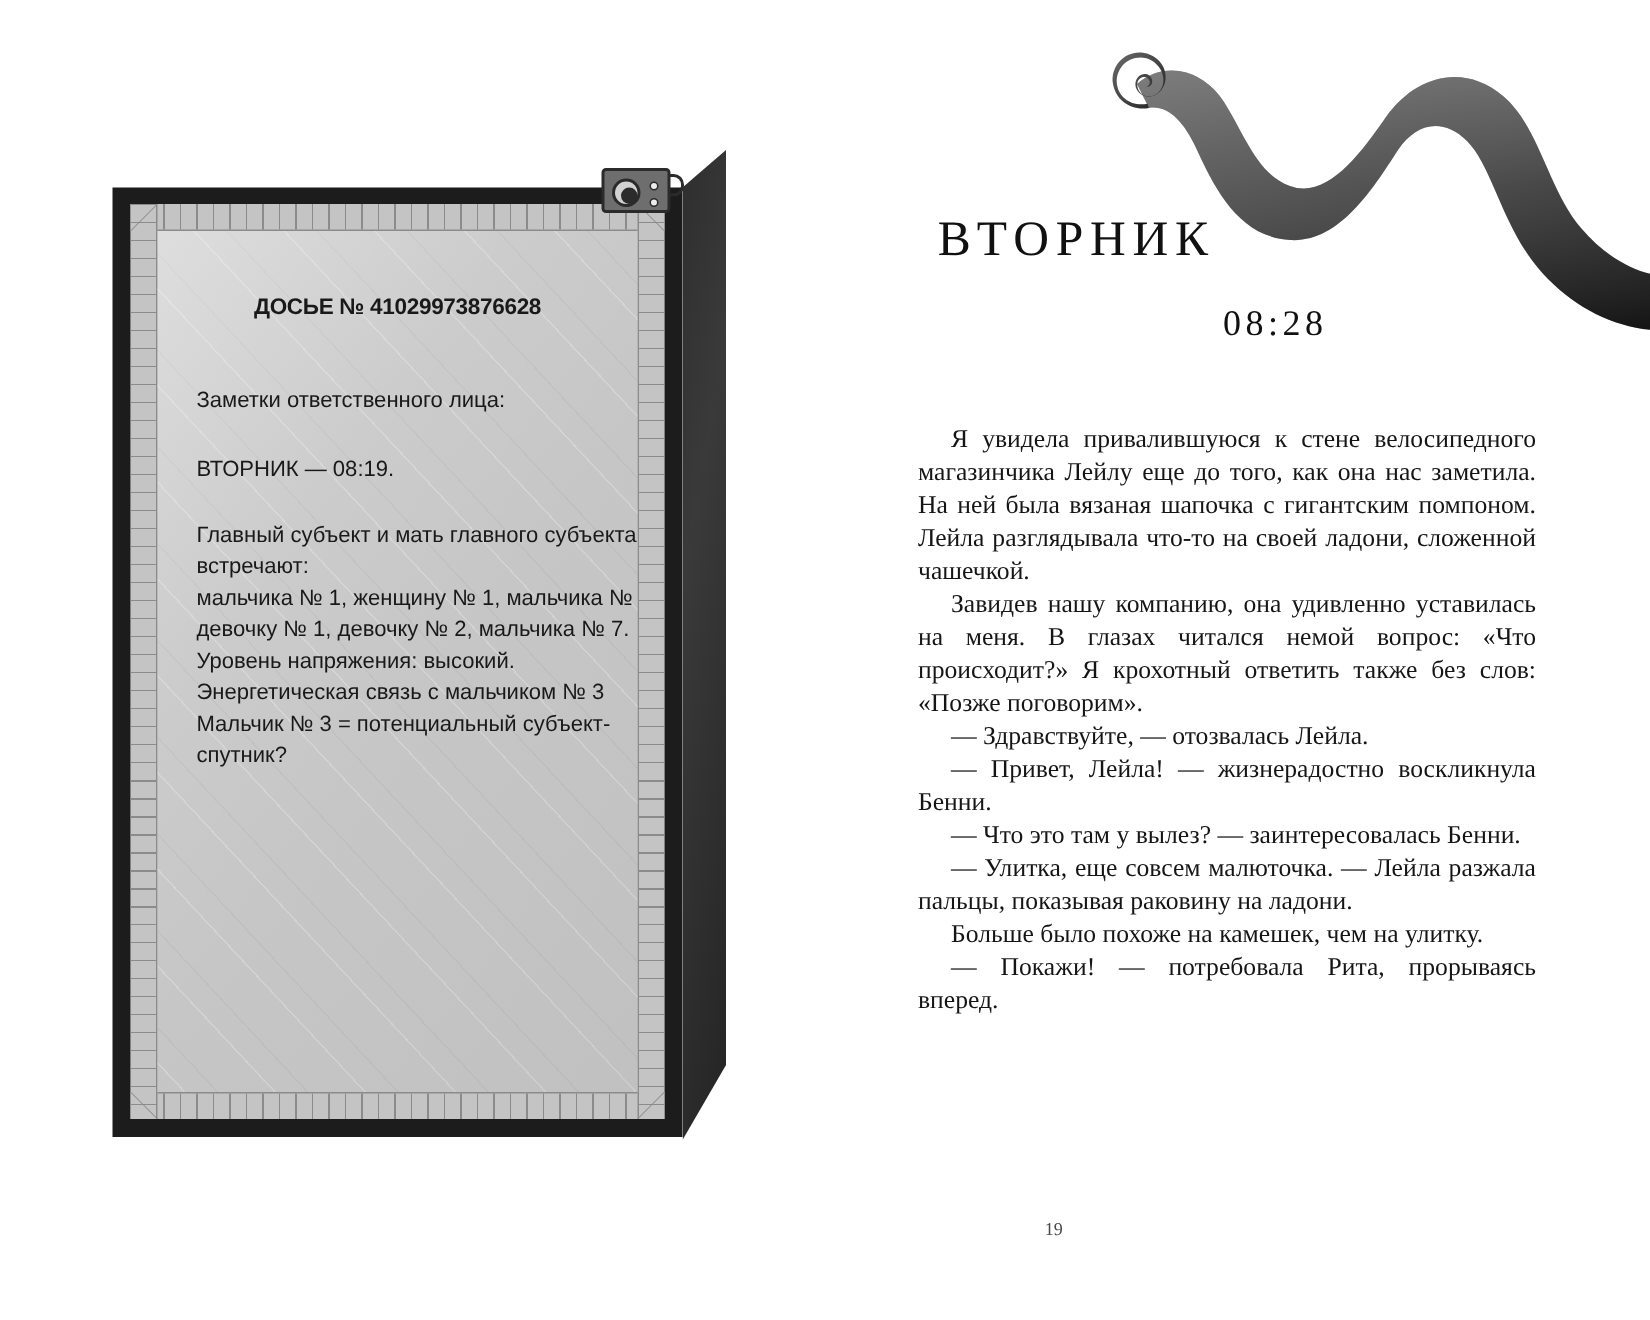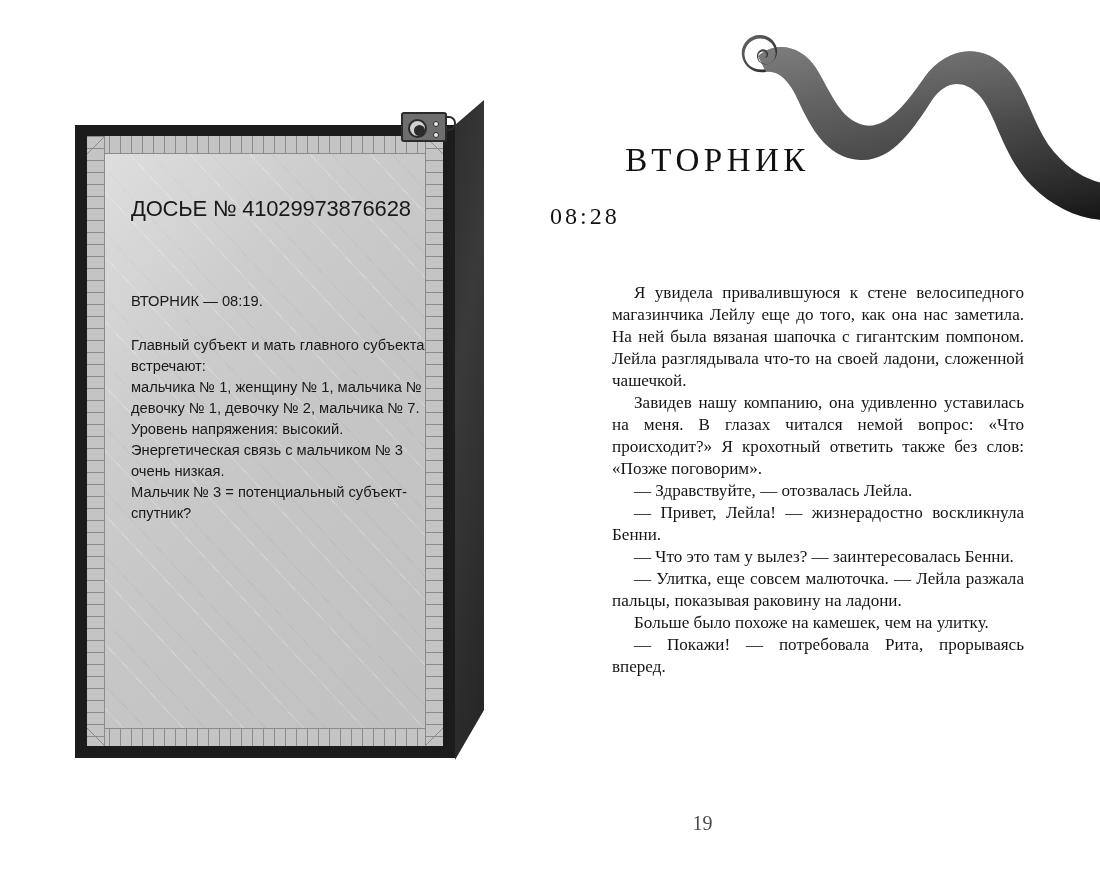--- a/index.html
+++ b/index.html
@@ -143,22 +143,22 @@
   #display-content {
     position: relative;
     z-index: 3;
     padding: 42px 26px 0 26px;
     font-family: "Liberation Sans", sans-serif;
     color: #191919;
   }
 
   #dossier-title {
     text-align: center;
-    font-weight: normal;
-    font-size: 22px;
+    font-weight: bold;
+    font-size: 15px;
     letter-spacing: -0.2px;
     margin: 0 0 44px 0;
     white-space: nowrap;
   }
 
   .dossier-line {
     font-size: 14.7px;
     line-height: 21px;
     margin: 0;
     white-space: nowrap;
@@ -247,21 +247,21 @@
     font-size: 33px;
     letter-spacing: 4.5px;
     color: #111111;
     z-index: 5;
     padding-right: 215px;
   }
   #chapter-time {
     position: absolute;
     left: 0; right: 0;
     top: 203px;
-    text-align: left;
+    text-align: right;
     font-family: "Liberation Serif", serif;
     font-size: 24px;
     letter-spacing: 3px;
     color: #111111;
     z-index: 5;
     padding-right: 215px;
   }
 
   #body-text {
     position: absolute;
@@ -279,21 +279,21 @@
     margin: 0;
     text-indent: 22px;
   }
 
   #page-number {
     position: absolute;
     left: 0; right: 0;
     top: 812px;
     text-align: center;
     font-family: "Liberation Serif", serif;
-    font-size: 20px;
+    font-size: 12px;
     color: #4a4a4a;
     padding-right: 245px;
   }
 </style>
 </head>
 <body>
 
 <div id="left-page">
 
   <div id="device">
@@ -313,32 +313,32 @@
         <div class="corner-diag br"></div>
 
         <div id="device-display">
           <div id="display-texture"></div>
           <div id="display-sheen"></div>
 
           <div id="display-content">
 
             <div id="dossier-title">ДОСЬЕ № 41029973876628</div>
 
+            <p class="dossier-line">Заметки ответственного лица:</p>
             <div class="dossier-gap"></div>
 
             <p class="dossier-line">ВТОРНИК — 08:19.</p>
             <div class="dossier-gap-sm"></div>
 
             <p class="dossier-line">Главный субъект и мать главного субъекта</p>
             <p class="dossier-line">встречают:</p>
             <p class="dossier-line">мальчика № 1, женщину № 1, мальчика № 2,</p>
             <p class="dossier-line">девочку № 1, девочку № 2, мальчика № 7.</p>
             <p class="dossier-line">Уровень напряжения: высокий.</p>
             <p class="dossier-line">Энергетическая связь с мальчиком № 3</p>
-            <p class="dossier-line">очень низкая.</p>
             <p class="dossier-line">Мальчик № 3 = потенциальный субъект-</p>
             <p class="dossier-line">спутник?</p>
 
           </div>
         </div>
       </div>
     </div>
 
     <div id="webcam">
       <div id="webcam-clip"></div>

